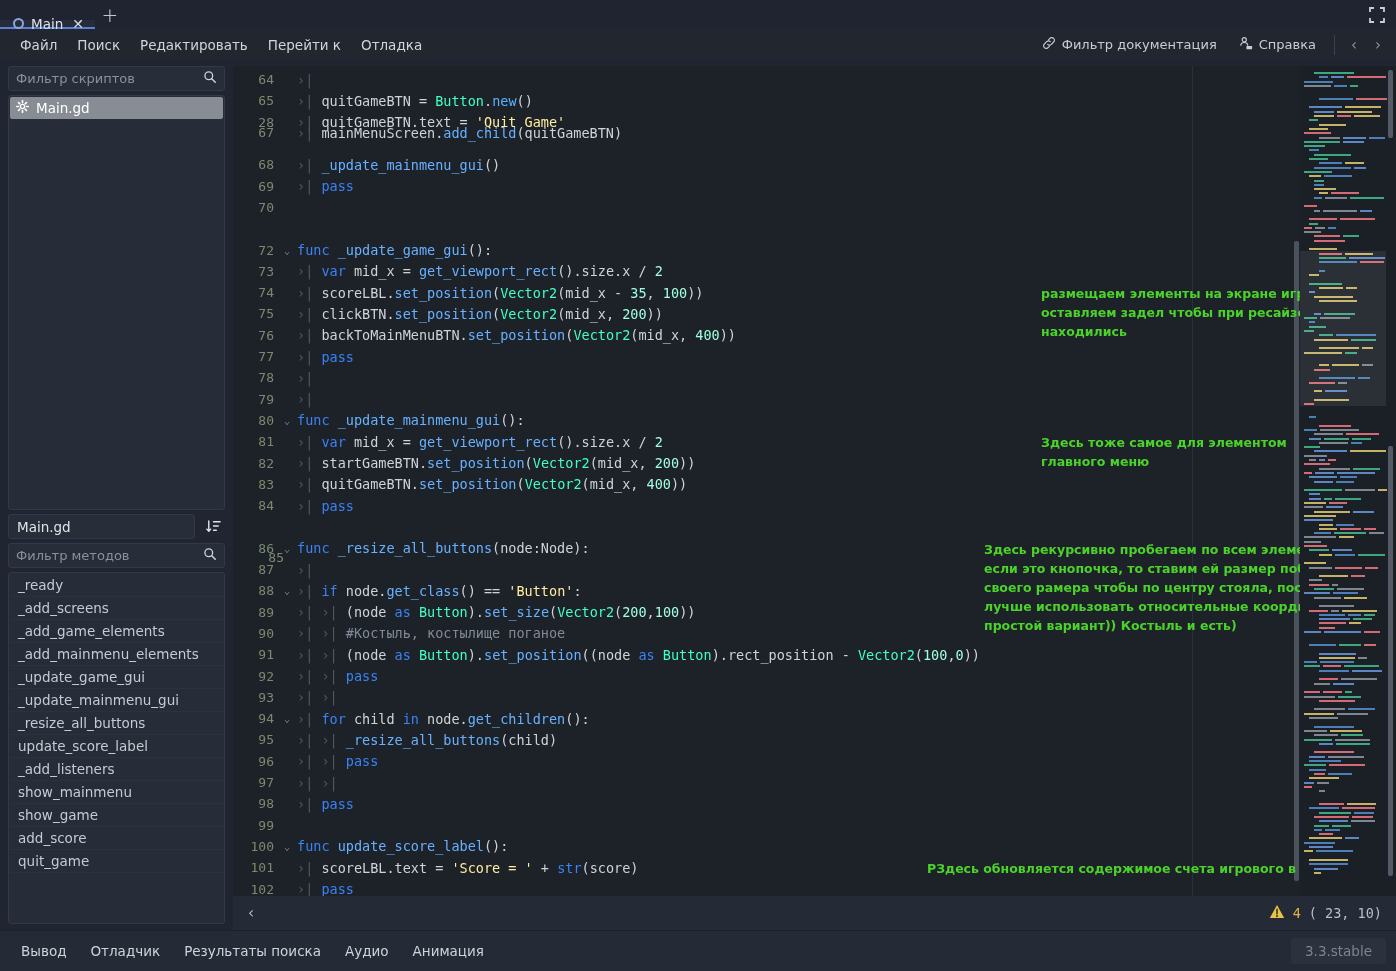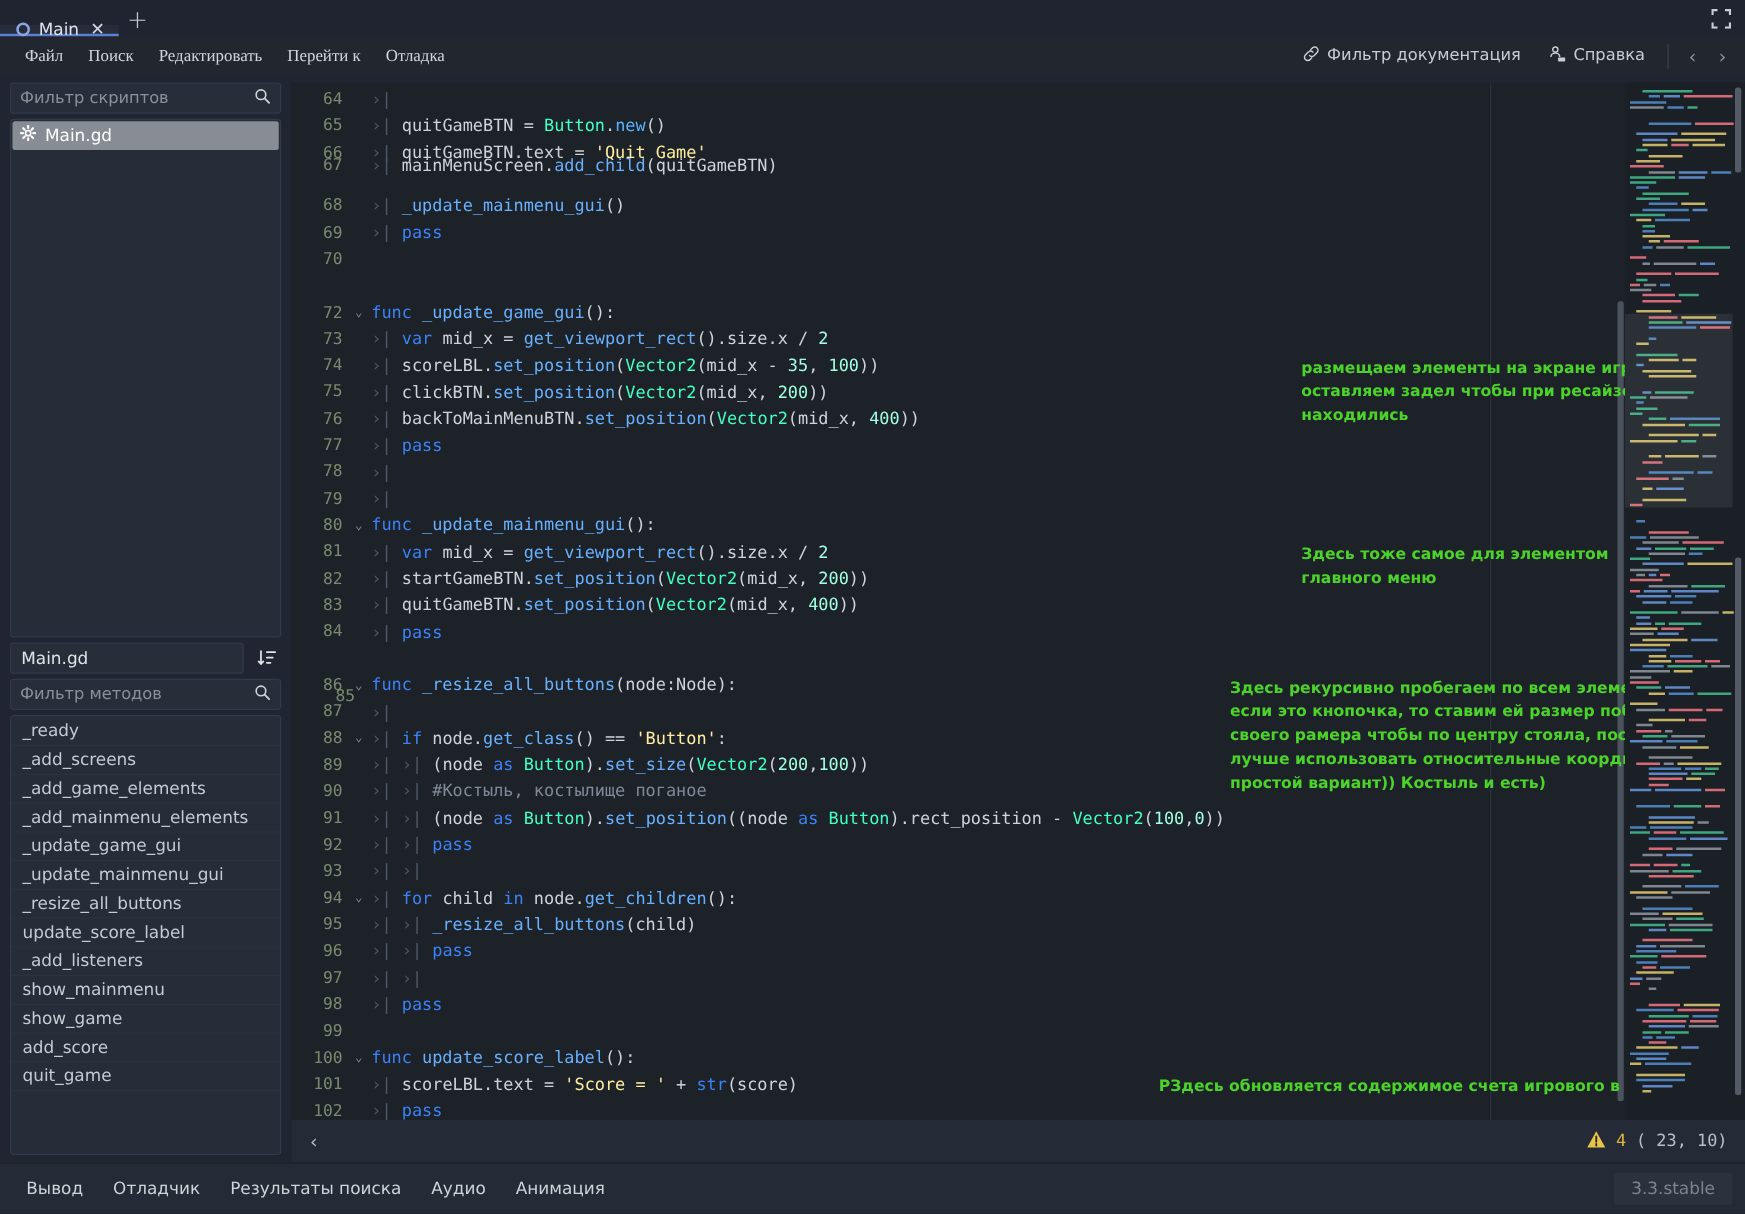--- a/index.html
+++ b/index.html
@@ -36,21 +36,21 @@
   .fullscreen-btn {
     width: 38px; display:flex; align-items:center; justify-content:center; cursor:pointer;
   }
 
   
   .menubar {
     height: 31px; background: #21262f; display: flex; align-items: center;
     flex: 0 0 31px; padding: 0 8px 0 10px;
   }
   .menu-item {
-    padding: 4px 10px; color: #d2d5dc; font-size: 13.5px; cursor: pointer; border-radius: 3px; font-family: Liberation Serif, serif;
+    padding: 4px 10px; color: #d2d5dc; font-size: 13.5px; cursor: pointer; border-radius: 3px;
   }
   .menubar-spacer { flex: 1; }
   .menu-right {
     display: flex; align-items: center; gap: 4px; color: #c8ccd4; font-size: 13px;
   }
   .menu-right .m {
     display: flex; align-items: center; gap: 6px; padding: 4px 9px; cursor: pointer; border-radius: 3px;
   }
   .navdiv { width:1px; height:20px; background:#3a4250; margin:0 5px; }
   .navarrow { color:#8d94a3; font-size:15px; padding:2px 7px; cursor:pointer; }
@@ -283,21 +283,21 @@
 
   <div class="editor-wrap">
     <div class="editor">
       <div class="code-area" id="code-area">
         <div class="vline" style="left:959px;"></div>
         <div class="vscroll">
           <div class="vthumb" style="top:175px;height:640px;"></div>
         </div>
       <div class="line" style="position: absolute; top: 3px; left: 0px; right: 0px;"><span class="ln">64</span><span class="fold"></span><span class="code"><span class="tabm">›| </span></span></div>
           <div class="line" style="position: absolute; top: 24.3px; left: 0px; right: 0px;"><span class="ln">65</span><span class="fold"></span><span class="code"><span class="tabm">›| </span><span class="plain">quitGameBTN </span><span class="plain">= </span><span class="typ">Button</span><span class="plain">.</span><span class="fn">new</span><span class="plain">()</span></span></div>
-          <div class="line" style="position: absolute; top: 45.6px; left: 0px; right: 0px;"><span class="ln">66</span><span class="fold"></span><span class="code"><span class="tabm">›| </span><span class="plain">quitGameBTN.</span><span class="plain">text </span><span class="plain">= </span><span class="str">'Quit Game'</span></span></div>
+          <div class="line" style="position: absolute; top: 45.6px; left: 0px; right: 0px;"><span class="ln">28</span><span class="fold"></span><span class="code"><span class="tabm">›| </span><span class="plain">quitGameBTN.</span><span class="plain">text </span><span class="plain">= </span><span class="str">'Quit Game'</span></span></div>
           <div class="line" style="position: absolute; top: 56px; left: 0px; right: 0px;"><span class="ln">67</span><span class="fold"></span><span class="code"><span class="tabm">›| </span><span class="plain">mainMenuScreen.</span><span class="mem">add_child</span><span class="plain">(quitGameBTN)</span></span></div>
           <div class="line" style="position: absolute; top: 88.2px; left: 0px; right: 0px;"><span class="ln">68</span><span class="fold"></span><span class="code"><span class="tabm">›| </span><span class="mem">_update_mainmenu_gui</span><span class="plain">()</span></span></div>
           <div class="line" style="position: absolute; top: 109.5px; left: 0px; right: 0px;"><span class="ln">69</span><span class="fold"></span><span class="code"><span class="tabm">›| </span><span class="kw">pass</span></span></div>
           <div class="line" style="position: absolute; top: 130.8px; left: 0px; right: 0px;"><span class="ln">70</span><span class="fold"></span><span class="code"></span></div>
           <div class="line" style="position: absolute; top: 173.4px; left: 0px; right: 0px;"><span class="ln">72</span><span class="fold">⌄</span><span class="code"><span class="kw">func </span><span class="mem">_update_game_gui</span><span class="plain">():</span></span></div>
           <div class="line" style="position: absolute; top: 194.7px; left: 0px; right: 0px;"><span class="ln">73</span><span class="fold"></span><span class="code"><span class="tabm">›| </span><span class="kw">var </span><span class="plain">mid_x </span><span class="plain">= </span><span class="mem">get_viewport_rect</span><span class="plain">().size.x / </span><span class="num">2</span></span></div>
           <div class="line" style="position: absolute; top: 216px; left: 0px; right: 0px;"><span class="ln">74</span><span class="fold"></span><span class="code"><span class="tabm">›| </span><span class="plain">scoreLBL.</span><span class="mem">set_position</span><span class="plain">(</span><span class="typ">Vector2</span><span class="plain">(mid_x - </span><span class="num">35</span><span class="plain">, </span><span class="num">100</span><span class="plain">))</span></span></div>
           <div class="line" style="position: absolute; top: 237.3px; left: 0px; right: 0px;"><span class="ln">75</span><span class="fold"></span><span class="code"><span class="tabm">›| </span><span class="plain">clickBTN.</span><span class="mem">set_position</span><span class="plain">(</span><span class="typ">Vector2</span><span class="plain">(mid_x, </span><span class="num">200</span><span class="plain">))</span></span></div>
           <div class="line" style="position: absolute; top: 258.6px; left: 0px; right: 0px;"><span class="ln">76</span><span class="fold"></span><span class="code"><span class="tabm">›| </span><span class="plain">backToMainMenuBTN.</span><span class="mem">set_position</span><span class="plain">(</span><span class="typ">Vector2</span><span class="plain">(mid_x, </span><span class="num">400</span><span class="plain">))</span></span></div>
           <div class="line" style="position: absolute; top: 279.9px; left: 0px; right: 0px;"><span class="ln">77</span><span class="fold"></span><span class="code"><span class="tabm">›| </span><span class="kw">pass</span></span></div>

